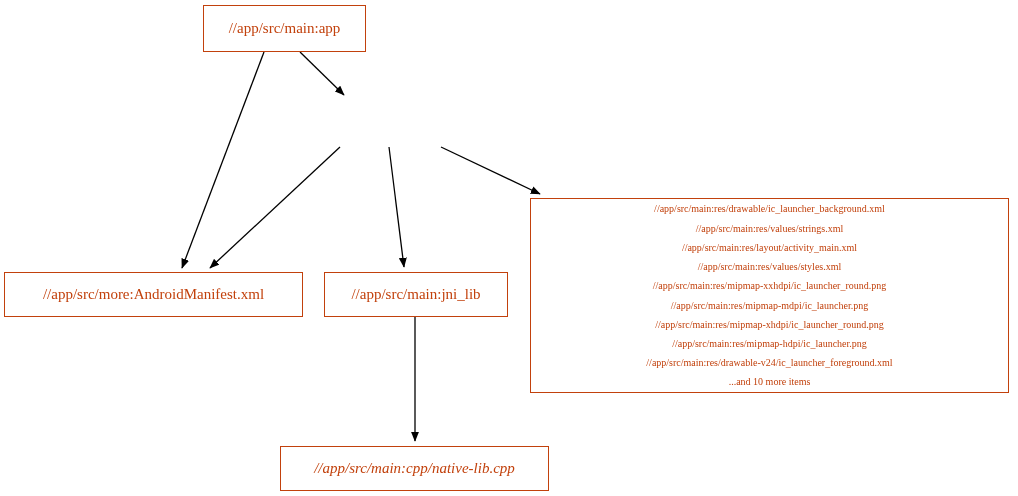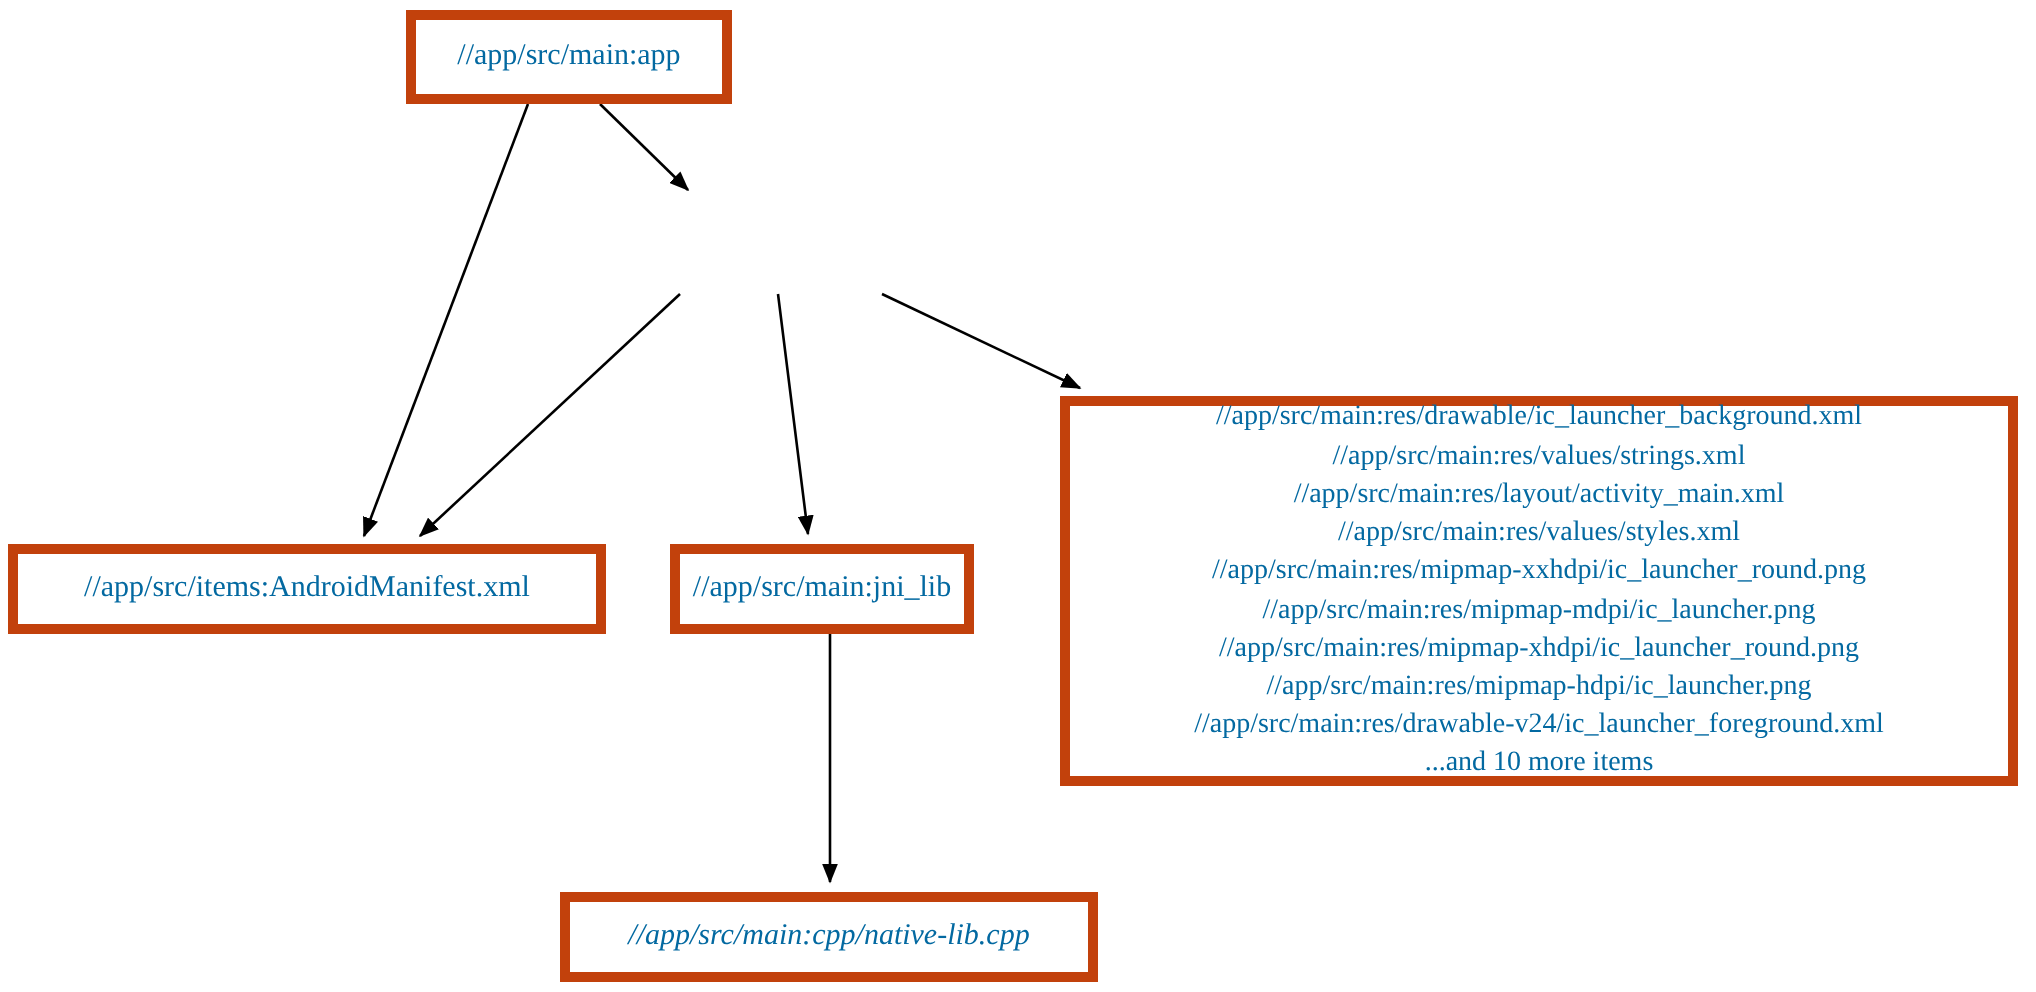--- a/index.html
+++ b/index.html
@@ -19,46 +19,46 @@
     position: absolute;
     left: 0;
     top: 0;
     width: 1018px;
     height: 496px;
     pointer-events: none;
   }
   .node {
     position: absolute;
     box-sizing: border-box;
-    border: 5px solid #c2410c;
+    border: 1px solid #c2410c;
     background: #ffffff;
     display: flex;
     align-items: center;
     justify-content: center;
     text-align: center;
-    color: #0369a1;
+    color: #c2410c;
     font-size: 15px;
     line-height: 1.0;
     white-space: nowrap;
   }
   .node-label {
     display: block;
   }
   .node-multi {
     white-space: pre;
     line-height: 19.2px;
-    font-size: 14px;
+    font-size: 10px;
     padding: 2px 6px;
   }
 
   
   #node-app       { left: 203px; top: 5px;   width: 163px; height: 47px; }
   #node-lib       { left: 303px; top: 100px; width: 153px; height: 47px; }
   #node-manifest  { left: 4px;   top: 272px; width: 299px; height: 45px; }
-  #node-jnilib    { left: 324px; top: 272px; width: 152px; height: 45px; margin-left: 11px; }
+  #node-jnilib    { left: 324px; top: 272px; width: 184px; height: 45px; }
   #node-res       { left: 530px; top: 198px; width: 479px; height: 195px; }
   #node-cpp       { left: 280px; top: 446px; width: 269px; height: 45px; font-style: italic; }
 </style>
 </head>
 <body>
 
 <div id="graph-canvas">
 
   <svg class="edge-layer" viewBox="0 0 1018 496" width="1018" height="496" xmlns="http://www.w3.org/2000/svg">
     <defs>
@@ -91,21 +91,21 @@
       <path d="M415,317 L415,441" stroke="#000000" stroke-width="1.3" fill="none" marker-end="url(#arrowhead)"></path>
     </g>
   </svg>
 
   <div class="node" id="node-app">
     <span class="node-label">//app/src/main:app</span>
   </div>
 
 
   <div class="node" id="node-manifest">
-    <span class="node-label">//app/src/items:AndroidManifest.xml</span>
+    <span class="node-label">//app/src/more:AndroidManifest.xml</span>
   </div>
 
   <div class="node" id="node-jnilib">
     <span class="node-label">//app/src/main:jni_lib</span>
   </div>
 
   <div class="node" id="node-res">
     <span class="node-label node-multi">//app/src/main:res/drawable/ic_launcher_background.xml
 //app/src/main:res/values/strings.xml
 //app/src/main:res/layout/activity_main.xml

